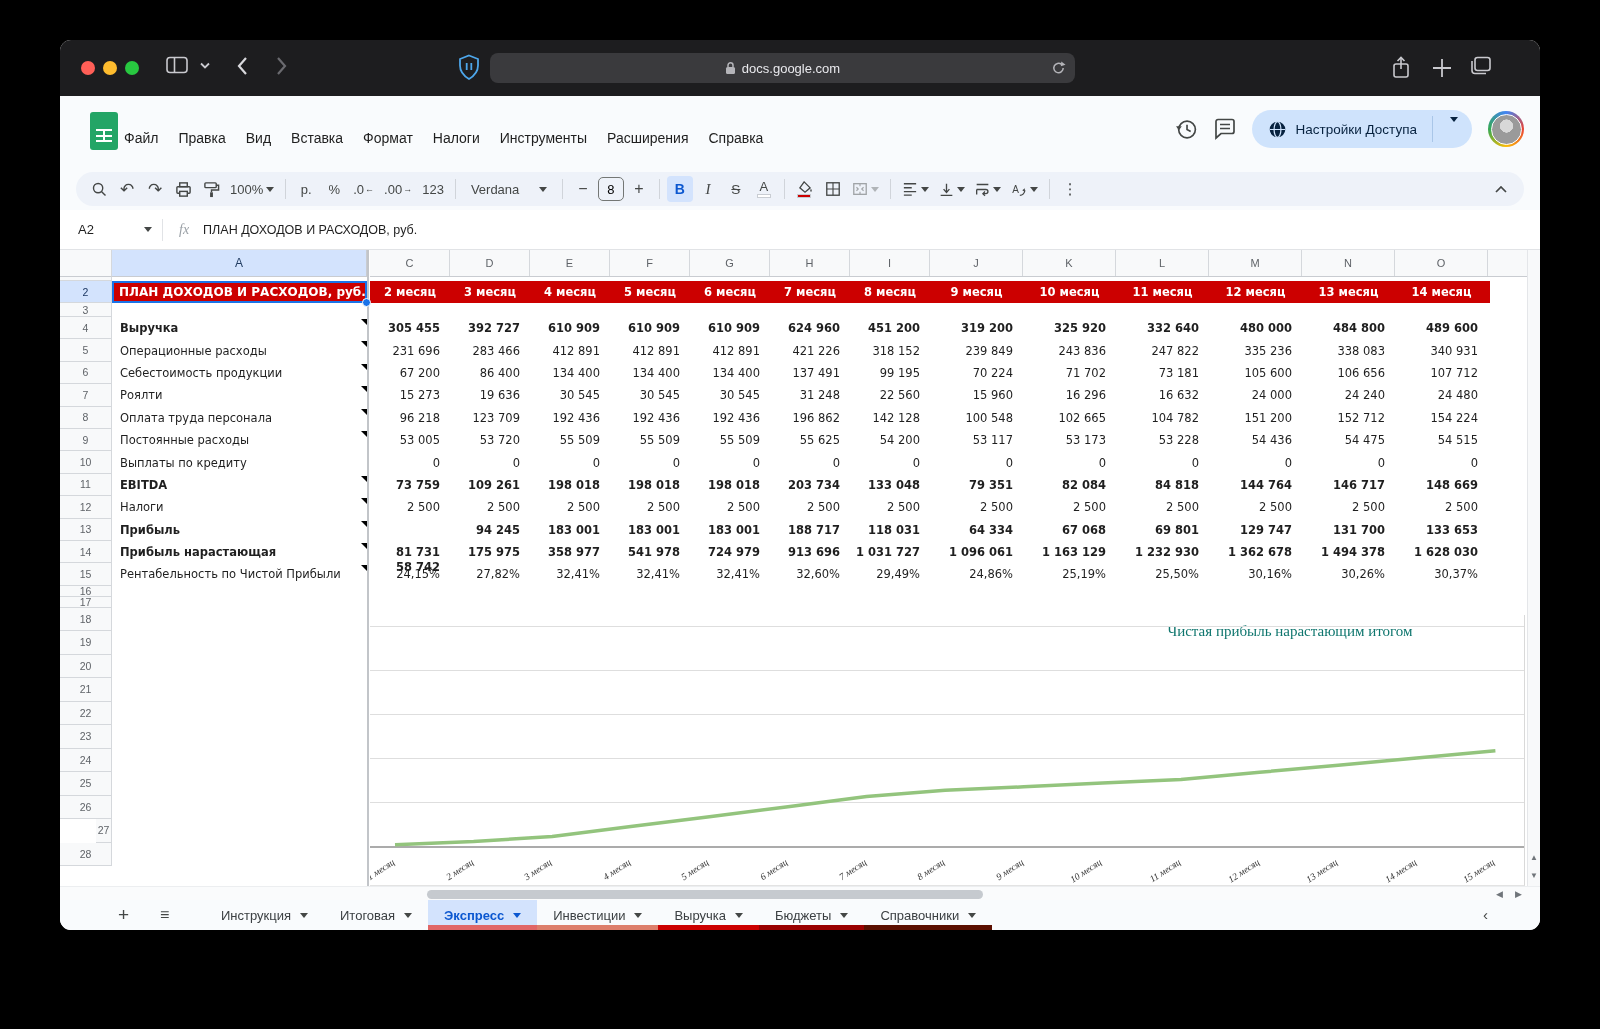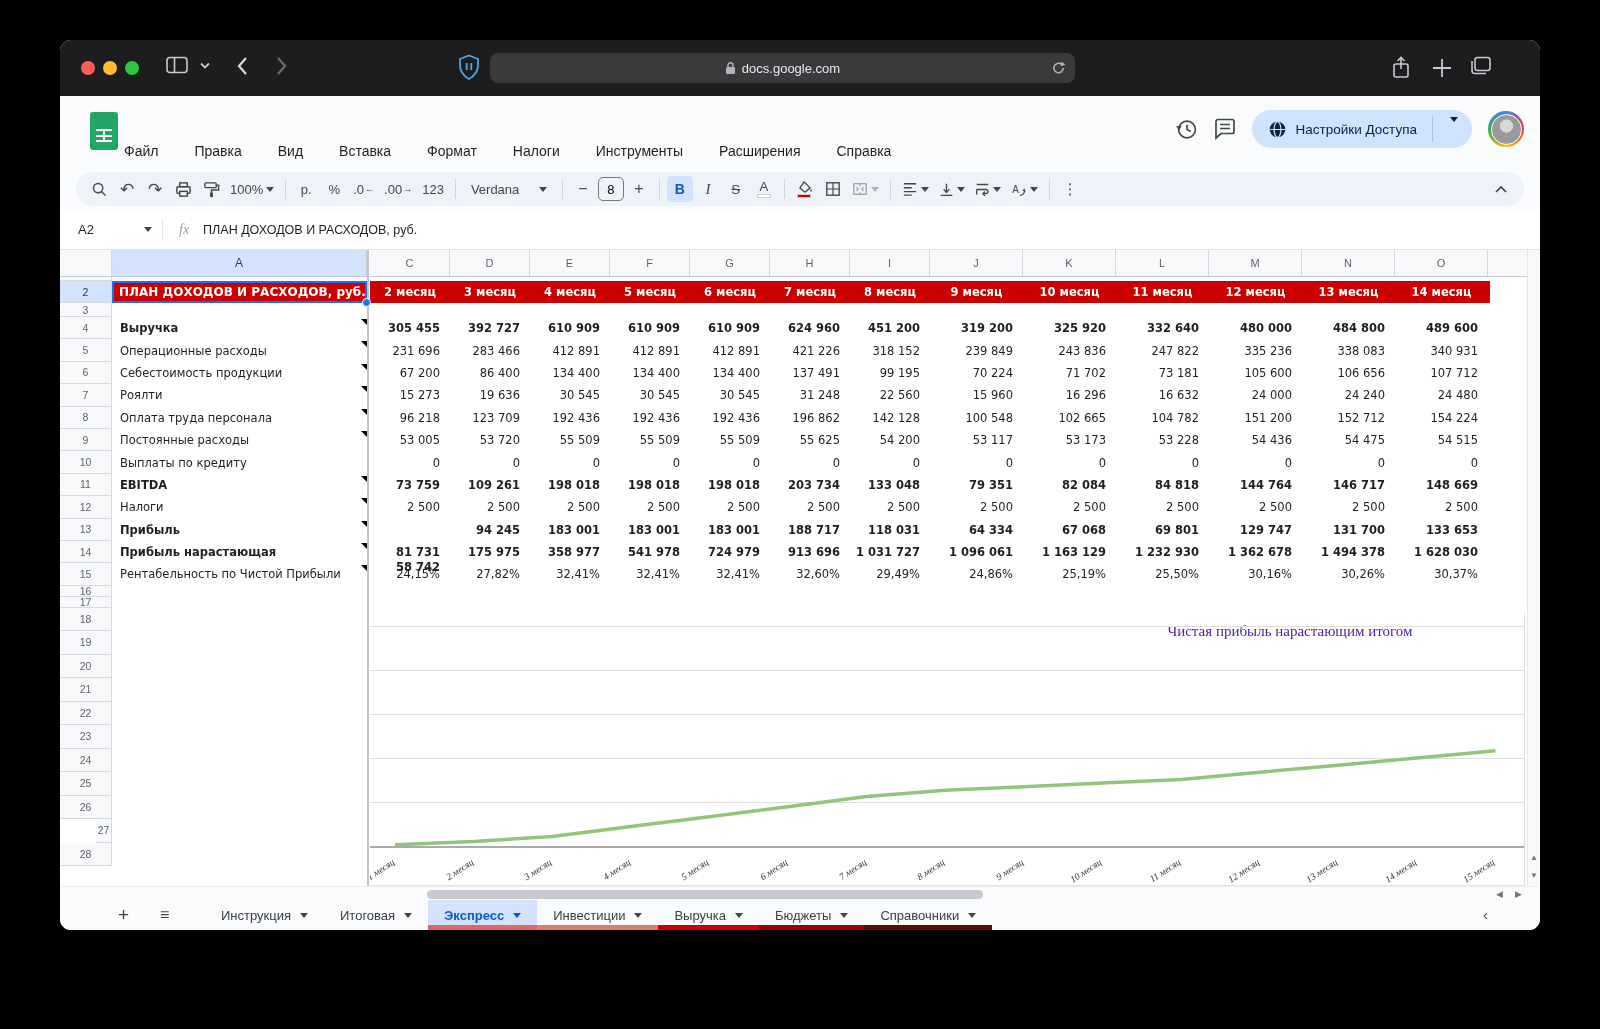--- a/index.html
+++ b/index.html
@@ -18,21 +18,21 @@
   
   .gs-header{position:absolute;left:0;top:56px;width:100%;height:74px;background:#f9fbfd}
   .gs-logo{position:absolute;left:30px;top:16px;width:28px;height:38px;background:#23a566;border-radius:3px}
   .gs-logo:before{content:"";position:absolute;left:6px;top:17px;width:16px;height:13px;background:
      linear-gradient(#fff,#fff) 0 0/16px 2px no-repeat,
      linear-gradient(#fff,#fff) 0 5.5px/16px 2px no-repeat,
      linear-gradient(#fff,#fff) 0 11px/16px 2px no-repeat,
      linear-gradient(#fff,#fff) 7px 0/2px 13px no-repeat}
   .titlerow{position:absolute;left:66px;top:14px;height:26px;display:flex;align-items:center;gap:13px}
   .doc-title{font-size:18px;color:#1f1f1f}
-  .menurow{position:absolute;left:64px;top:44px;height:22px;display:flex;align-items:center;gap:36px;font-size:14px;color:#1f1f1f}
+  .menurow{position:absolute;left:64px;top:31px;height:22px;display:flex;align-items:center;gap:20px;font-size:14px;color:#1f1f1f}
   .menurow span{cursor:default}
   .hdr-right{position:absolute;right:16px;top:14px;height:38px;display:flex;align-items:center;gap:16px}
   .share-pill{height:38px;background:#cfe3fc;border-radius:19px;display:flex;align-items:center;padding:0 6px 0 16px;gap:9px;color:#07223f;font-size:13.5px;font-weight:500}
   .share-pill .div{width:1px;height:26px;background:#a9c6e8;margin-left:6px}
   .caret{width:0;height:0;border-left:4.5px solid transparent;border-right:4.5px solid transparent;border-top:5px solid #444746}
   .avatar{width:36px;height:36px;border-radius:50%;background:conic-gradient(#4285f4,#ea4335,#fbbc05,#34a853,#4285f4);padding:2.5px}
   .avatar i{display:block;width:100%;height:100%;border-radius:50%;background:radial-gradient(circle at 50% 38%,#d8d8d8 0 28%,#9a9a9a 29% 100%);border:1.5px solid #fff}
 
   
   .toolbar-band{position:absolute;left:0;top:130px;width:100%;height:40px;background:#f9fbfd}
@@ -75,21 +75,21 @@
   .drows{position:absolute;left:310px;top:67px;width:1120px}
   .drow{position:relative;display:flex}
   .dcell{display:flex;align-items:center;justify-content:flex-end;padding-right:10px;font-size:11.5px;color:#1f1f1f;font-family:"DejaVu Sans",sans-serif;white-space:nowrap}
   .bold{font-weight:700}
   .note{position:absolute;right:0;top:2px;width:0;height:0;border-top:6px solid #000;border-left:6px solid transparent}
 
   
   .chart{position:absolute;left:310px;top:365px;width:1155px;height:271px;background:#fff;border-right:1px solid #d9d9d9;border-bottom:1px solid #e3e3e3;overflow:hidden}
   .gl{position:absolute;left:0;width:100%;height:1px;background:#dedede}
   .gl.axis{height:2px;background:#ababab}
-  .chart-title{position:absolute;left:660px;top:8px;width:520px;text-align:center;font-family:"Liberation Serif",serif;font-size:15px;color:#4c1d95}
+  .chart-title{position:absolute;left:660px;top:8px;width:520px;text-align:center;font-family:"Liberation Serif",serif;font-size:15px;color:#0f766e}
   .xlab{position:absolute;top:242px;width:70px;text-align:right;font-family:"Liberation Serif",serif;font-style:italic;font-size:9.5px;color:#333;transform:rotate(-33deg);transform-origin:100% 0;white-space:nowrap}
   .chart svg{position:absolute;left:0;top:0}
 
   
   .vscroll{position:absolute;left:1467px;top:0;width:13px;height:636px;background:#f8f9fa;border-left:1px solid #e4e6e9}
   .vs-arrow{position:absolute;left:2px;font-size:8px;color:#70757a;line-height:8px}
   .hscroll{position:absolute;left:0;top:846px;width:100%;height:14px;background:#fafbfc;border-top:1px solid #eceef0}
   .hthumb{position:absolute;left:367px;top:2.5px;width:556px;height:9px;border-radius:4.5px;background:#c6cacf}
   .hs-arrow{position:absolute;top:2px;font-size:9px;color:#70757a;line-height:10px}
 

